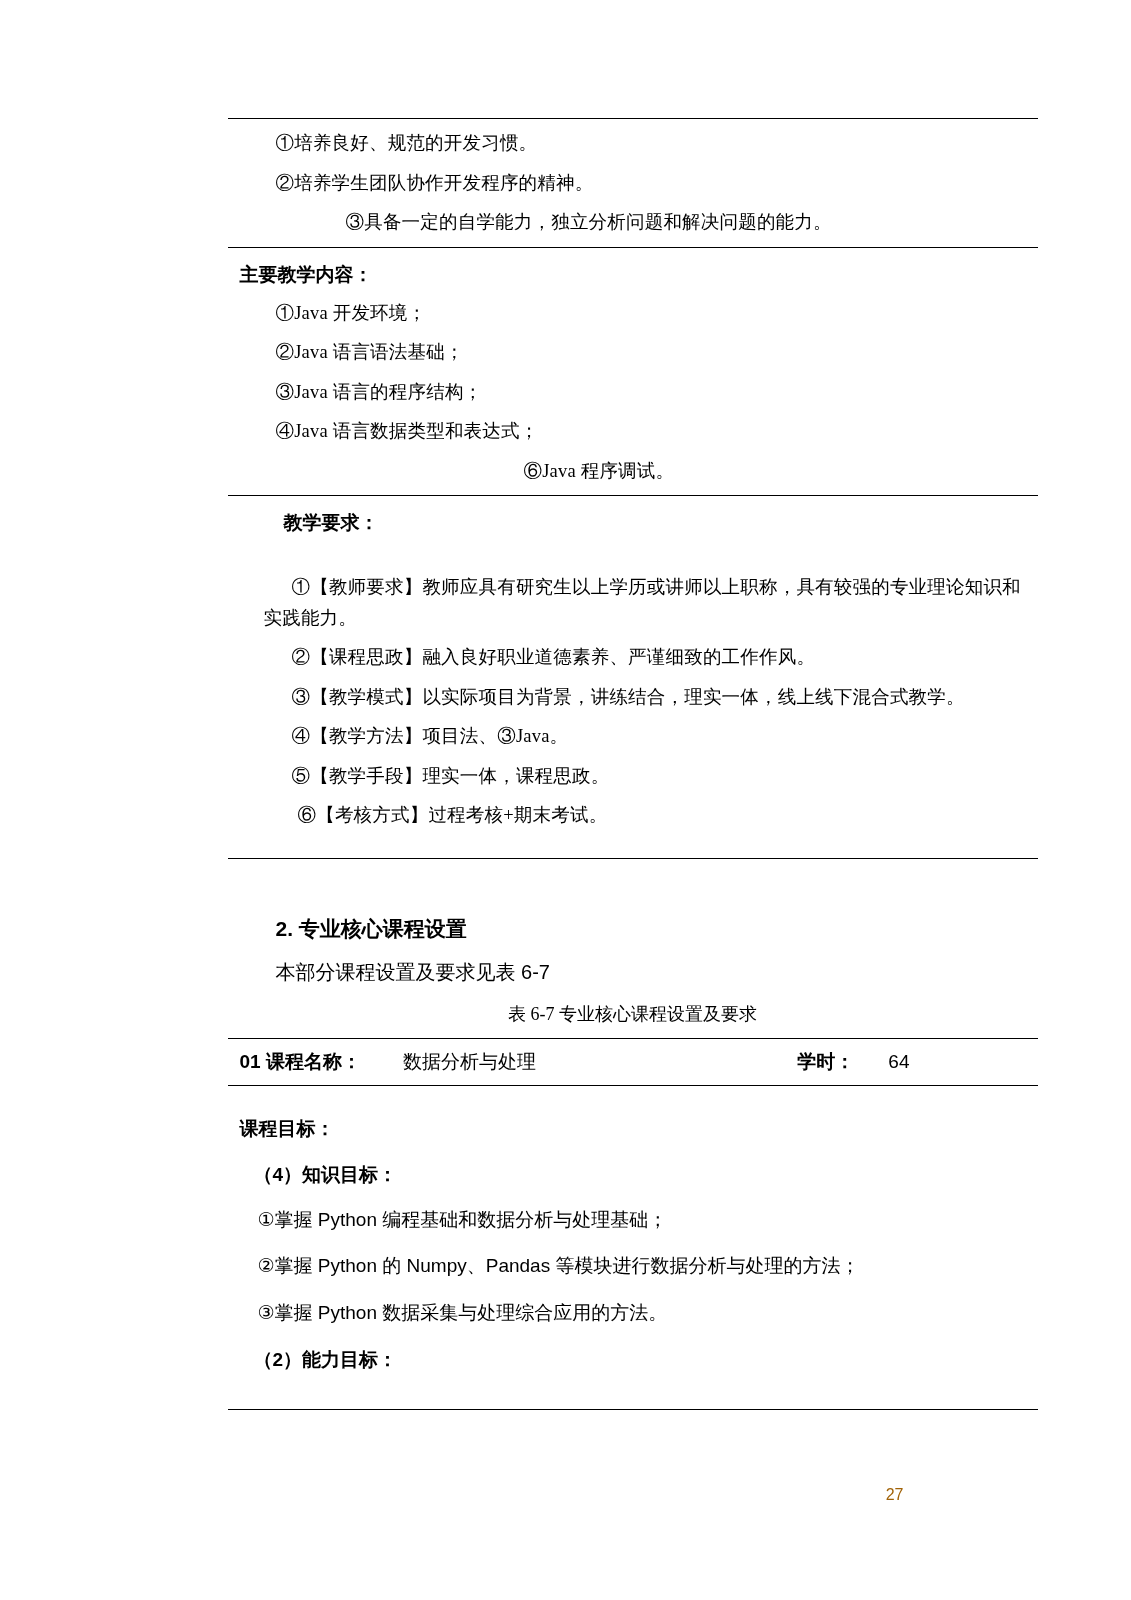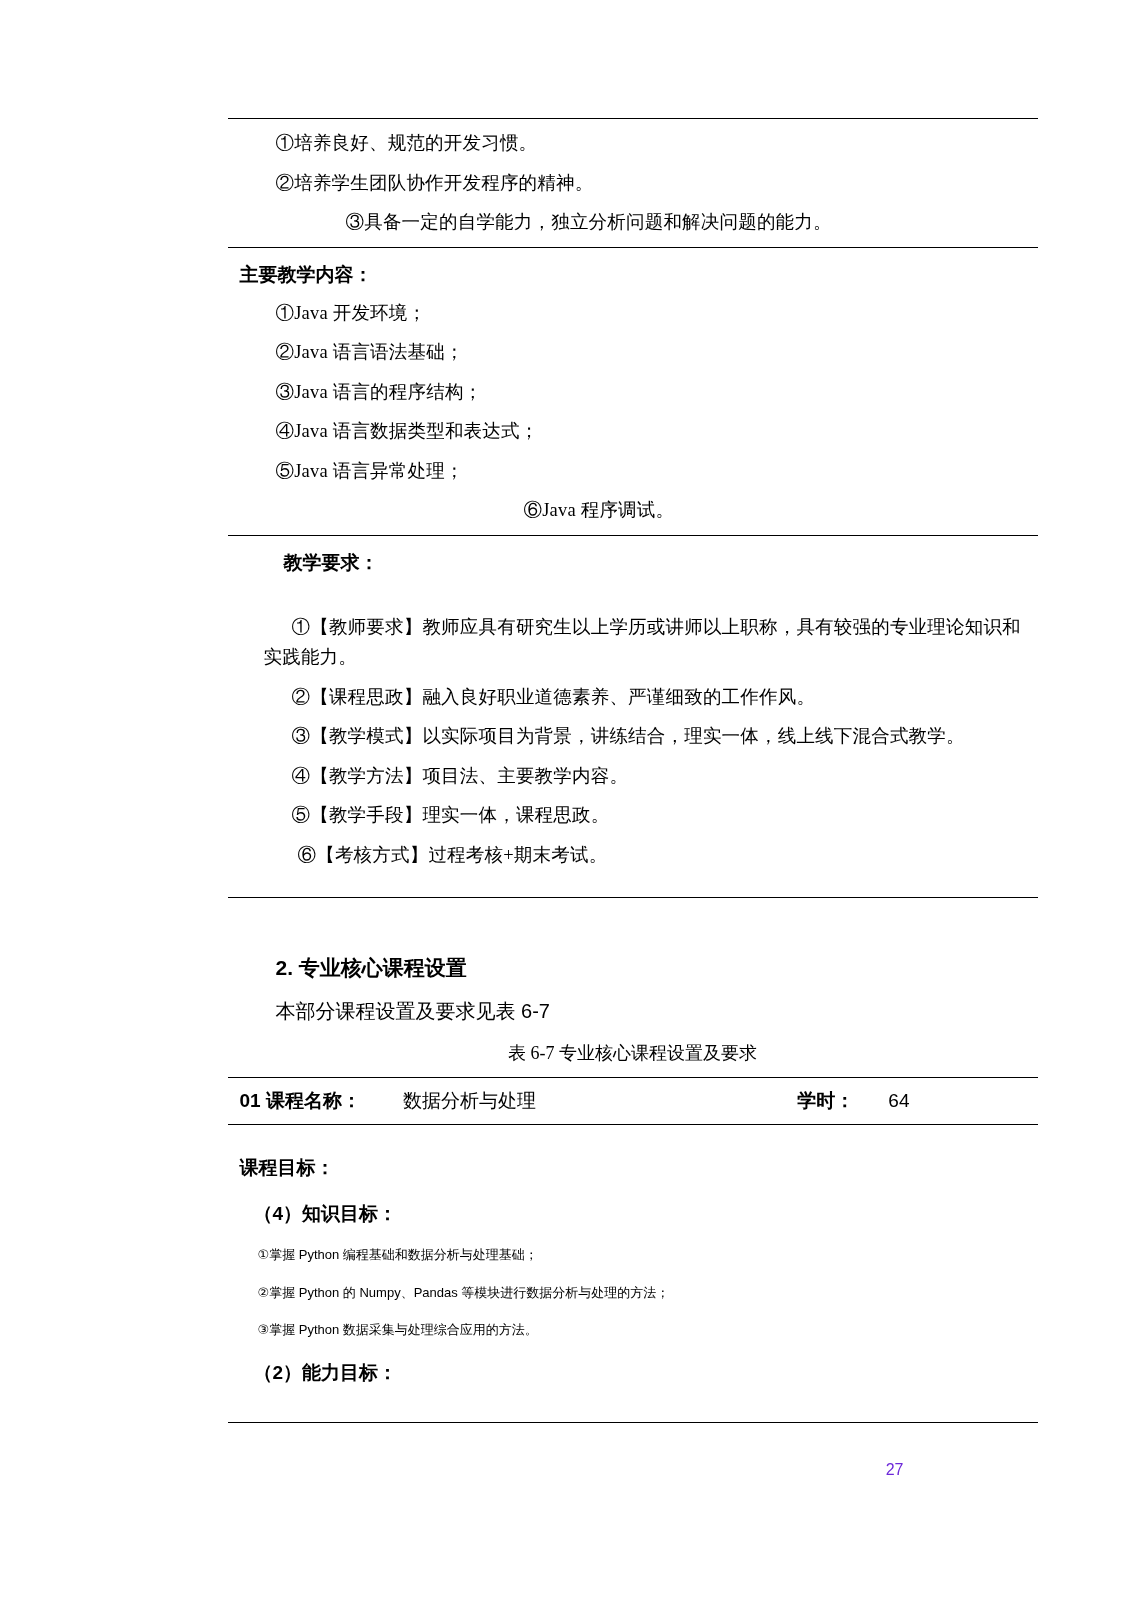--- a/index.html
+++ b/index.html
@@ -107,36 +107,36 @@
   }
   .goal-sub {
     font-family: "Liberation Sans", "DejaVu Sans", sans-serif;
     font-weight: bold;
     font-size: 19px;
     padding-left: 26px;
     margin: 20px 0 18px 0;
   }
   .goal-item {
     font-family: "Liberation Sans", "DejaVu Sans", sans-serif;
-    font-size: 13px;
+    font-size: 19px;
     padding-left: 30px;
     margin: 18px 0 18px 0;
     line-height: 1.5;
   }
 
   .block-gap-lg { height: 34px; }
   .block-gap-md { height: 18px; }
 
   .page-number {
     position: absolute;
     right: 152px;
-    bottom: 121px;
+    bottom: 96px;
     font-family: "Liberation Sans", "DejaVu Sans", sans-serif;
     font-size: 16px;
-    color: #6d28d9;
+    color: #a16207;
   }
 </style>
 </head>
 <body>
 
 <div class="page">
   <div class="content">
 
     <div class="rule"></div>
 
@@ -147,32 +147,31 @@
     </div>
 
     <div class="rule"></div>
 
     <div>
       <div class="heading pad-l">主要教学内容：</div>
       <div class="para indent1">①Java 开发环境；</div>
       <div class="para indent1">②Java 语言语法基础；</div>
       <div class="para indent1">③Java 语言的程序结构；</div>
       <div class="para indent1">④Java 语言数据类型和表达式；</div>
-      <div class="para indent1">⑤Java 语言异常处理；</div>
       <div class="para indent-mid">⑥Java 程序调试。</div>
     </div>
 
     <div class="rule"></div>
 
     <div>
       <div class="heading pad-l2">教学要求：</div>
       <div class="para indent-body" style="text-indent:28px;margin-top:36px;">①【教师要求】教师应具有研究生以上学历或讲师以上职称，具有较强的专业理论知识和实践能力。</div>
       <div class="para indent-body" style="text-indent:28px;">②【课程思政】融入良好职业道德素养、严谨细致的工作作风。</div>
       <div class="para indent-body" style="text-indent:28px;">③【教学模式】以实际项目为背景，讲练结合，理实一体，线上线下混合式教学。</div>
-      <div class="para indent-body" style="text-indent:28px;">④【教学方法】项目法、主要教学内容。</div>
+      <div class="para indent-body" style="text-indent:28px;">④【教学方法】项目法、③Java。</div>
       <div class="para indent-body" style="text-indent:28px;">⑤【教学手段】理实一体，课程思政。</div>
       <div class="para indent-body" style="text-indent:34px;">⑥【考核方式】过程考核+期末考试。</div>
     </div>
 
     <div class="block-gap-md"></div>
     <div class="rule"></div>
 
     <div class="block-gap-lg"></div>
 
     <div>

